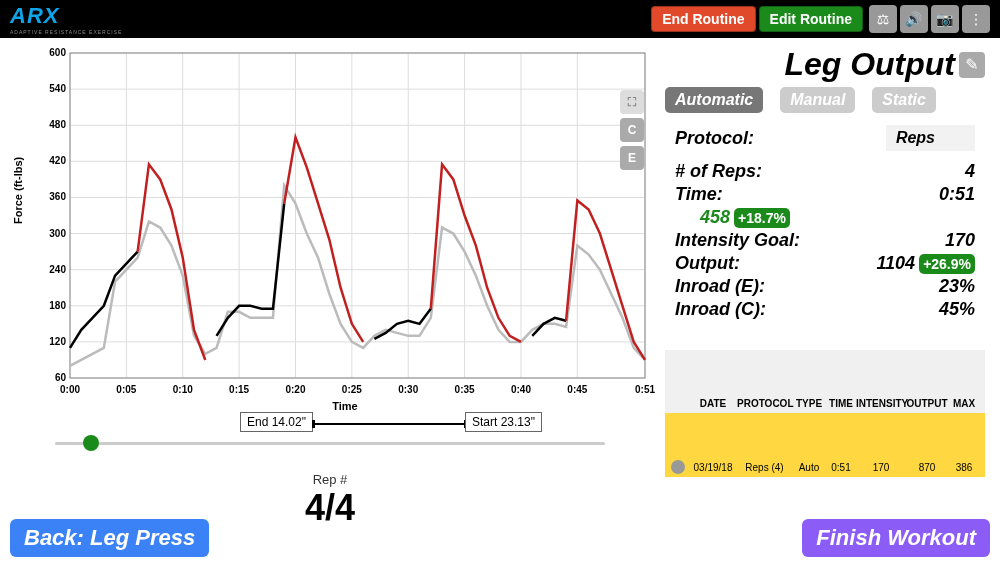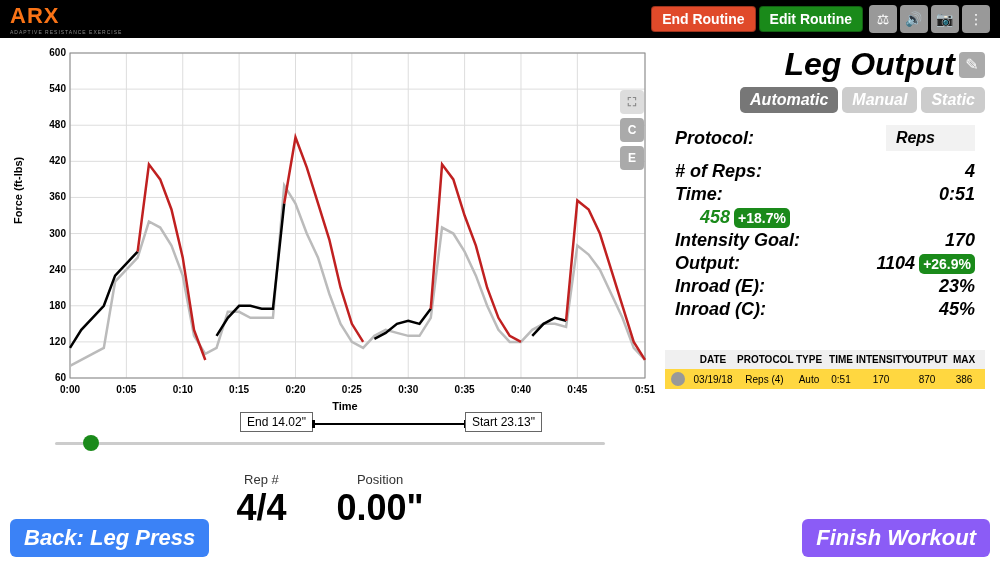--- a/index.html
+++ b/index.html
@@ -1,19 +1,19 @@
 <!DOCTYPE html>
 <html><head>
 <meta charset="utf-8">
 <style>
   * { box-sizing: border-box; margin: 0; padding: 0; }
   body { width: 1000px; height: 563px; font-family: Arial, sans-serif; background: #fff; overflow: hidden; position: relative; }
   
   .header { background: #000; height: 38px; display: flex; align-items: center; padding: 0 10px; }
-  .logo { color: #f97316; font-size: 22px; font-weight: bold; letter-spacing: 1px; }
+  .logo { color: #0ea5e9; font-size: 22px; font-weight: bold; letter-spacing: 1px; font-style: italic; }
   .logo-sub { color: #888; font-size: 5px; letter-spacing: 1px; }
   .header-spacer { flex: 1; }
   .hdr-btn { padding: 4px 10px; border-radius: 4px; color: #fff; font-weight: bold; font-size: 14px; border: 1px solid rgba(0,0,0,0.3); margin-right: 3px; cursor: pointer; }
   .hdr-btn.green { background: #1a8a1a; }
   .hdr-btn.red { background: #e04a2a; }
   .hdr-icon { background: #999; width: 28px; height: 28px; border-radius: 4px; display: flex; align-items: center; justify-content: center; margin-left: 3px; color: #fff; cursor: pointer; font-size: 14px; }
   
   .main { display: flex; height: 480px; }
   .chart-panel { width: 660px; padding: 10px 10px 0 10px; position: relative; }
   .chart-wrap { position: relative; width: 615px; height: 350px; margin-left: 30px; }
@@ -35,40 +35,40 @@
   
   .counters { display: flex; justify-content: center; gap: 50px; margin-top: 18px; }
   .counter { text-align: center; }
   .counter-label { font-size: 13px; color: #333; }
   .counter-value { font-size: 36px; font-weight: bold; }
   
   .info-panel { flex: 1; padding: 8px 15px 0 5px; }
   .exercise-title-row { display: flex; align-items: center; justify-content: flex-end; gap: 4px; }
   .exercise-title { font-size: 32px; font-weight: bold; font-style: italic; }
   .edit-icon { width: 26px; height: 26px; background: #aaa; border-radius: 4px; display: flex; align-items: center; justify-content: center; color: #fff; cursor: pointer; }
-  .mode-row { display: flex; gap: 4px; justify-content: flex-end; margin-top: 4px; }
+  .mode-row { display: flex; gap: 17px; justify-content: flex-start; margin-top: 4px; }
   .mode-btn { padding: 4px 10px; border-radius: 5px; font-weight: bold; font-style: italic; font-size: 16px; cursor: pointer; }
   .mode-btn.active { background: #777; color: #fff; }
   .mode-btn.inactive { background: #ccc; color: #fff; }
   
   .protocol-row { display: flex; align-items: center; margin: 12px 10px 10px 10px; }
   .protocol-label { font-size: 18px; font-weight: bold; font-style: italic; flex: 1; }
   .protocol-select { background: #f2f2f2; padding: 4px 40px 4px 10px; font-size: 16px; font-weight: bold; font-style: italic; position: relative; cursor: pointer; }
   
   .stats { margin: 0 10px; }
   .stat-row { display: flex; align-items: center; font-size: 18px; font-weight: bold; font-style: italic; margin-bottom: 2px; }
   .stat-label { flex: 1; }
   .stat-value { min-width: 55px; text-align: right; }
   .stat-value.green { color: #1a8a1a; }
   .badge { background: #1a8a1a; color: #fff; font-size: 14px; font-weight: bold; padding: 2px 4px; border-radius: 5px; margin-left: 4px; font-style: normal; }
   
   .history-table { margin-top: 30px; font-size: 10px; }
   .history-header { display: flex; background: #f0f0f0; padding: 4px 2px; font-weight: bold; }
   .history-row { display: flex; background: #ffd740; padding: 3px 2px; align-items: center; }
-  .hc { text-align: center; }
+  .hc { text-align: center; margin-top: 44px; }
   .hc.icon { width: 22px; }
   .hc.date { width: 48px; }
   .hc.proto { width: 55px; }
   .hc.type { width: 34px; }
   .hc.time { width: 30px; }
   .hc.intensity { width: 50px; }
   .hc.output { width: 42px; }
   .hc.max { width: 32px; }
   .star { width: 14px; height: 14px; background: #999; border-radius: 50%; margin: 0 auto; }
   
@@ -167,24 +167,20 @@
       <div class="range-box start">Start 23.13"</div>
       <div class="slider-track"></div>
       <div class="slider-thumb"></div>
     </div>
 
     <div class="counters">
       <div class="counter">
         <div class="counter-label">Rep #</div>
         <div class="counter-value">4/4</div>
       </div>
-      <div class="counter">
-        <div class="counter-label">Position</div>
-        <div class="counter-value">0.00"</div>
-      </div>
     </div>
   </div>
 
   <div class="info-panel">
     <div class="exercise-title-row">
       <div class="exercise-title">Leg Output</div>
       <div class="edit-icon">✎</div>
     </div>
     <div class="mode-row">
       <div class="mode-btn active">Automatic</div>

